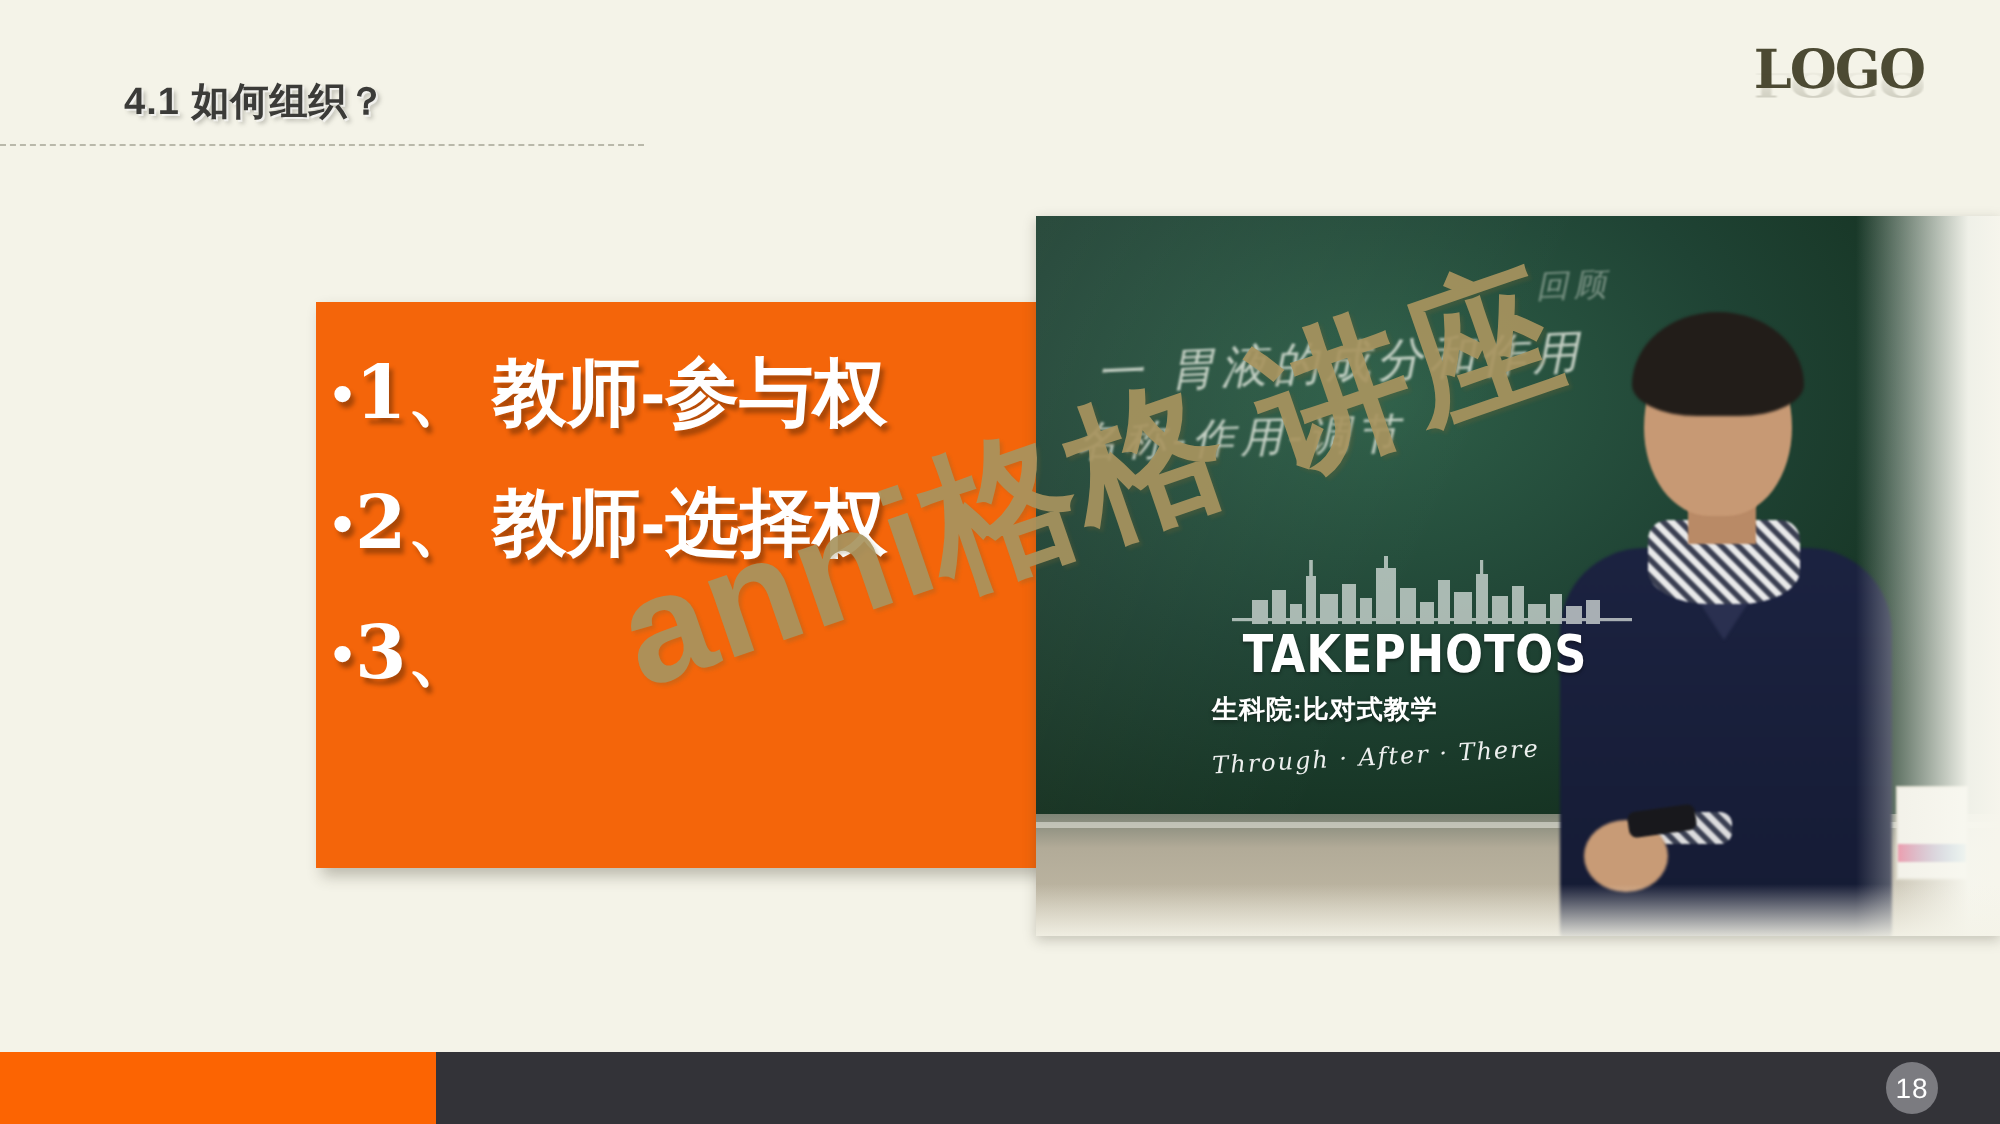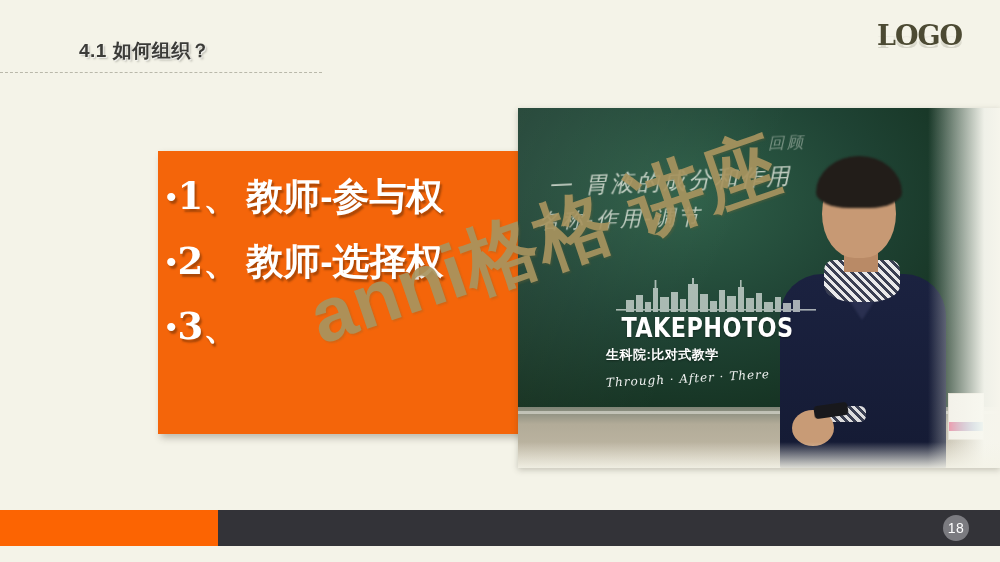--- a/index.html
+++ b/index.html
@@ -12,21 +12,21 @@
     width: 1000px;
     height: 562px;
     overflow: hidden;
     background: #f4f3e8;
     font-family: "Liberation Sans", "DejaVu Sans", sans-serif;
   }
 
   
   #slide-title {
     position: absolute;
-    left: 79px;
+    left: 62px;
     top: 38px;
     font-size: 19px;
     font-weight: bold;
     color: #3b3b38;
     letter-spacing: 0.5px;
     text-shadow: 1px 1px 0 rgba(255,255,255,0.65), 2px 2px 2px rgba(90,90,80,0.35);
     white-space: nowrap;
   }
   #title-rule {
     position: absolute;
@@ -300,21 +300,21 @@
     font-weight: bold;
     color: #a8945f;
     opacity: 0.92;
     white-space: nowrap;
     letter-spacing: 1px;
     text-shadow: 1px 2px 2px rgba(120,100,50,0.28);
     pointer-events: none;
   }
 
   
-  #footer { position: absolute; left: 0; bottom: 16px; width: 100%; height: 36px; }
+  #footer { position: absolute; left: 0; bottom: 0; width: 100%; height: 36px; }
   #footer-accent {
     position: absolute; left: 0; top: 0; width: 218px; height: 100%;
     background: #fc6402;
   }
   #footer-bar {
     position: absolute; left: 218px; top: 0; right: 0; height: 100%;
     background: #333338;
   }
   #page-badge {
     position: absolute;

